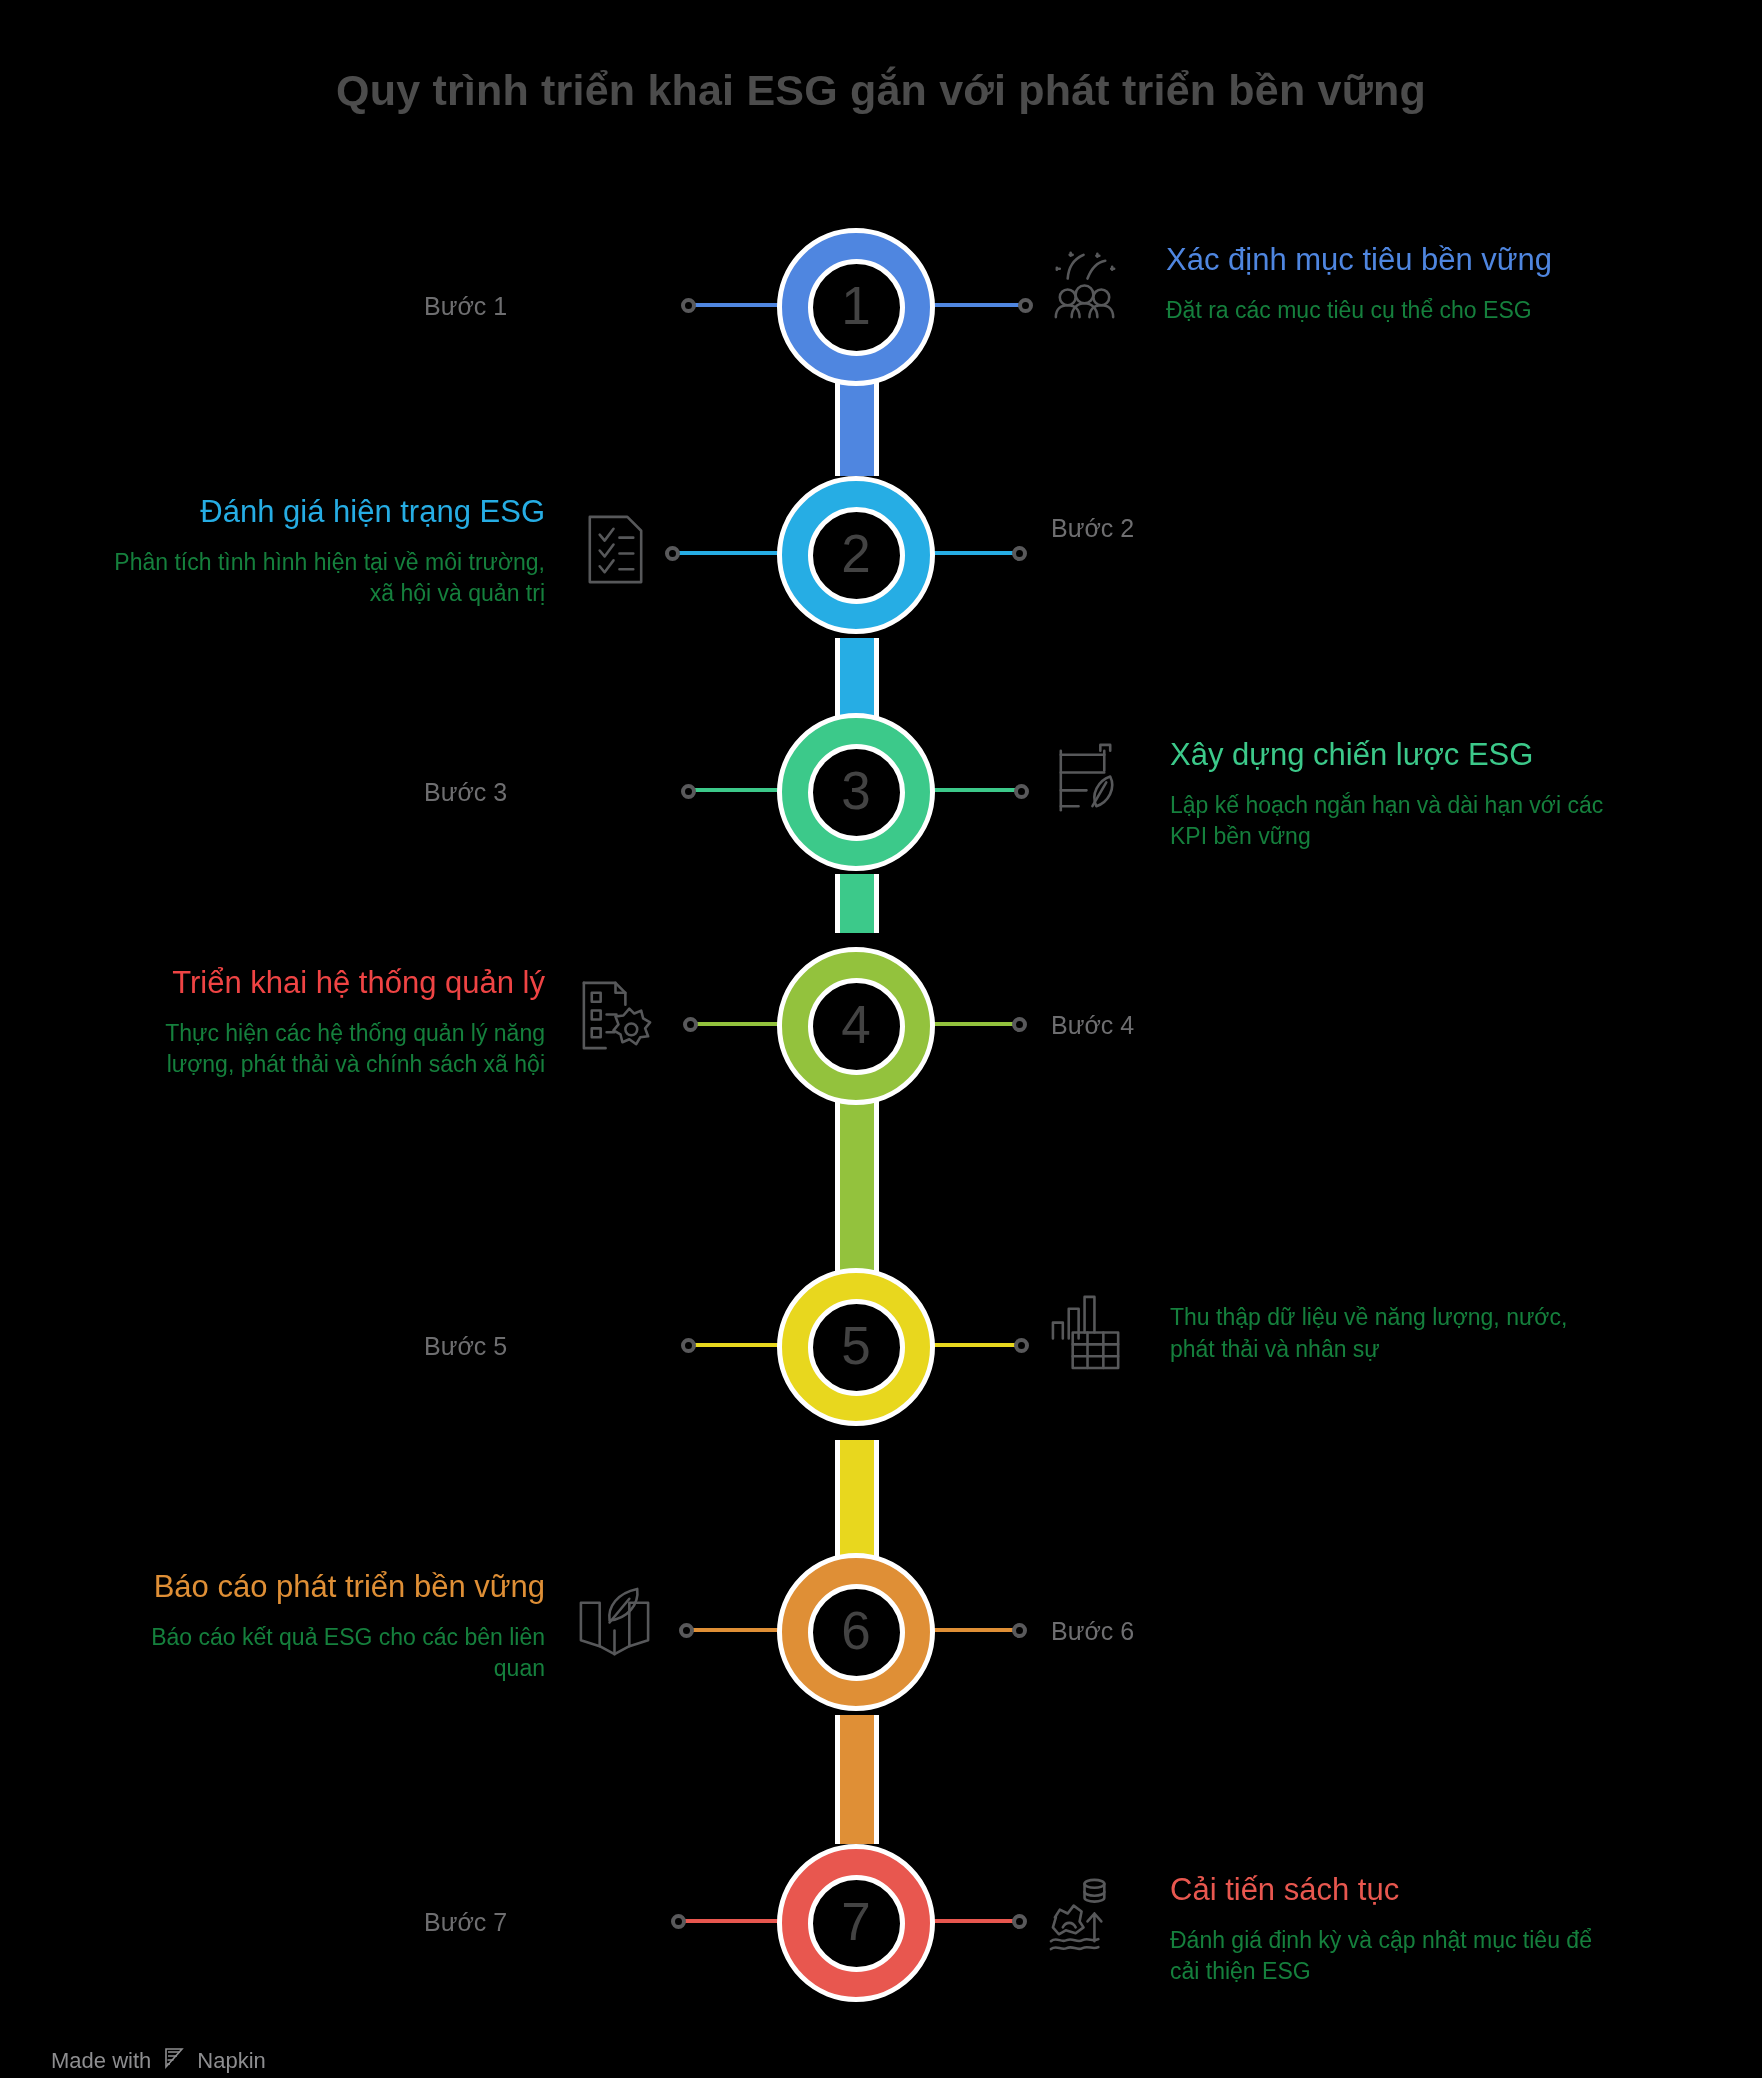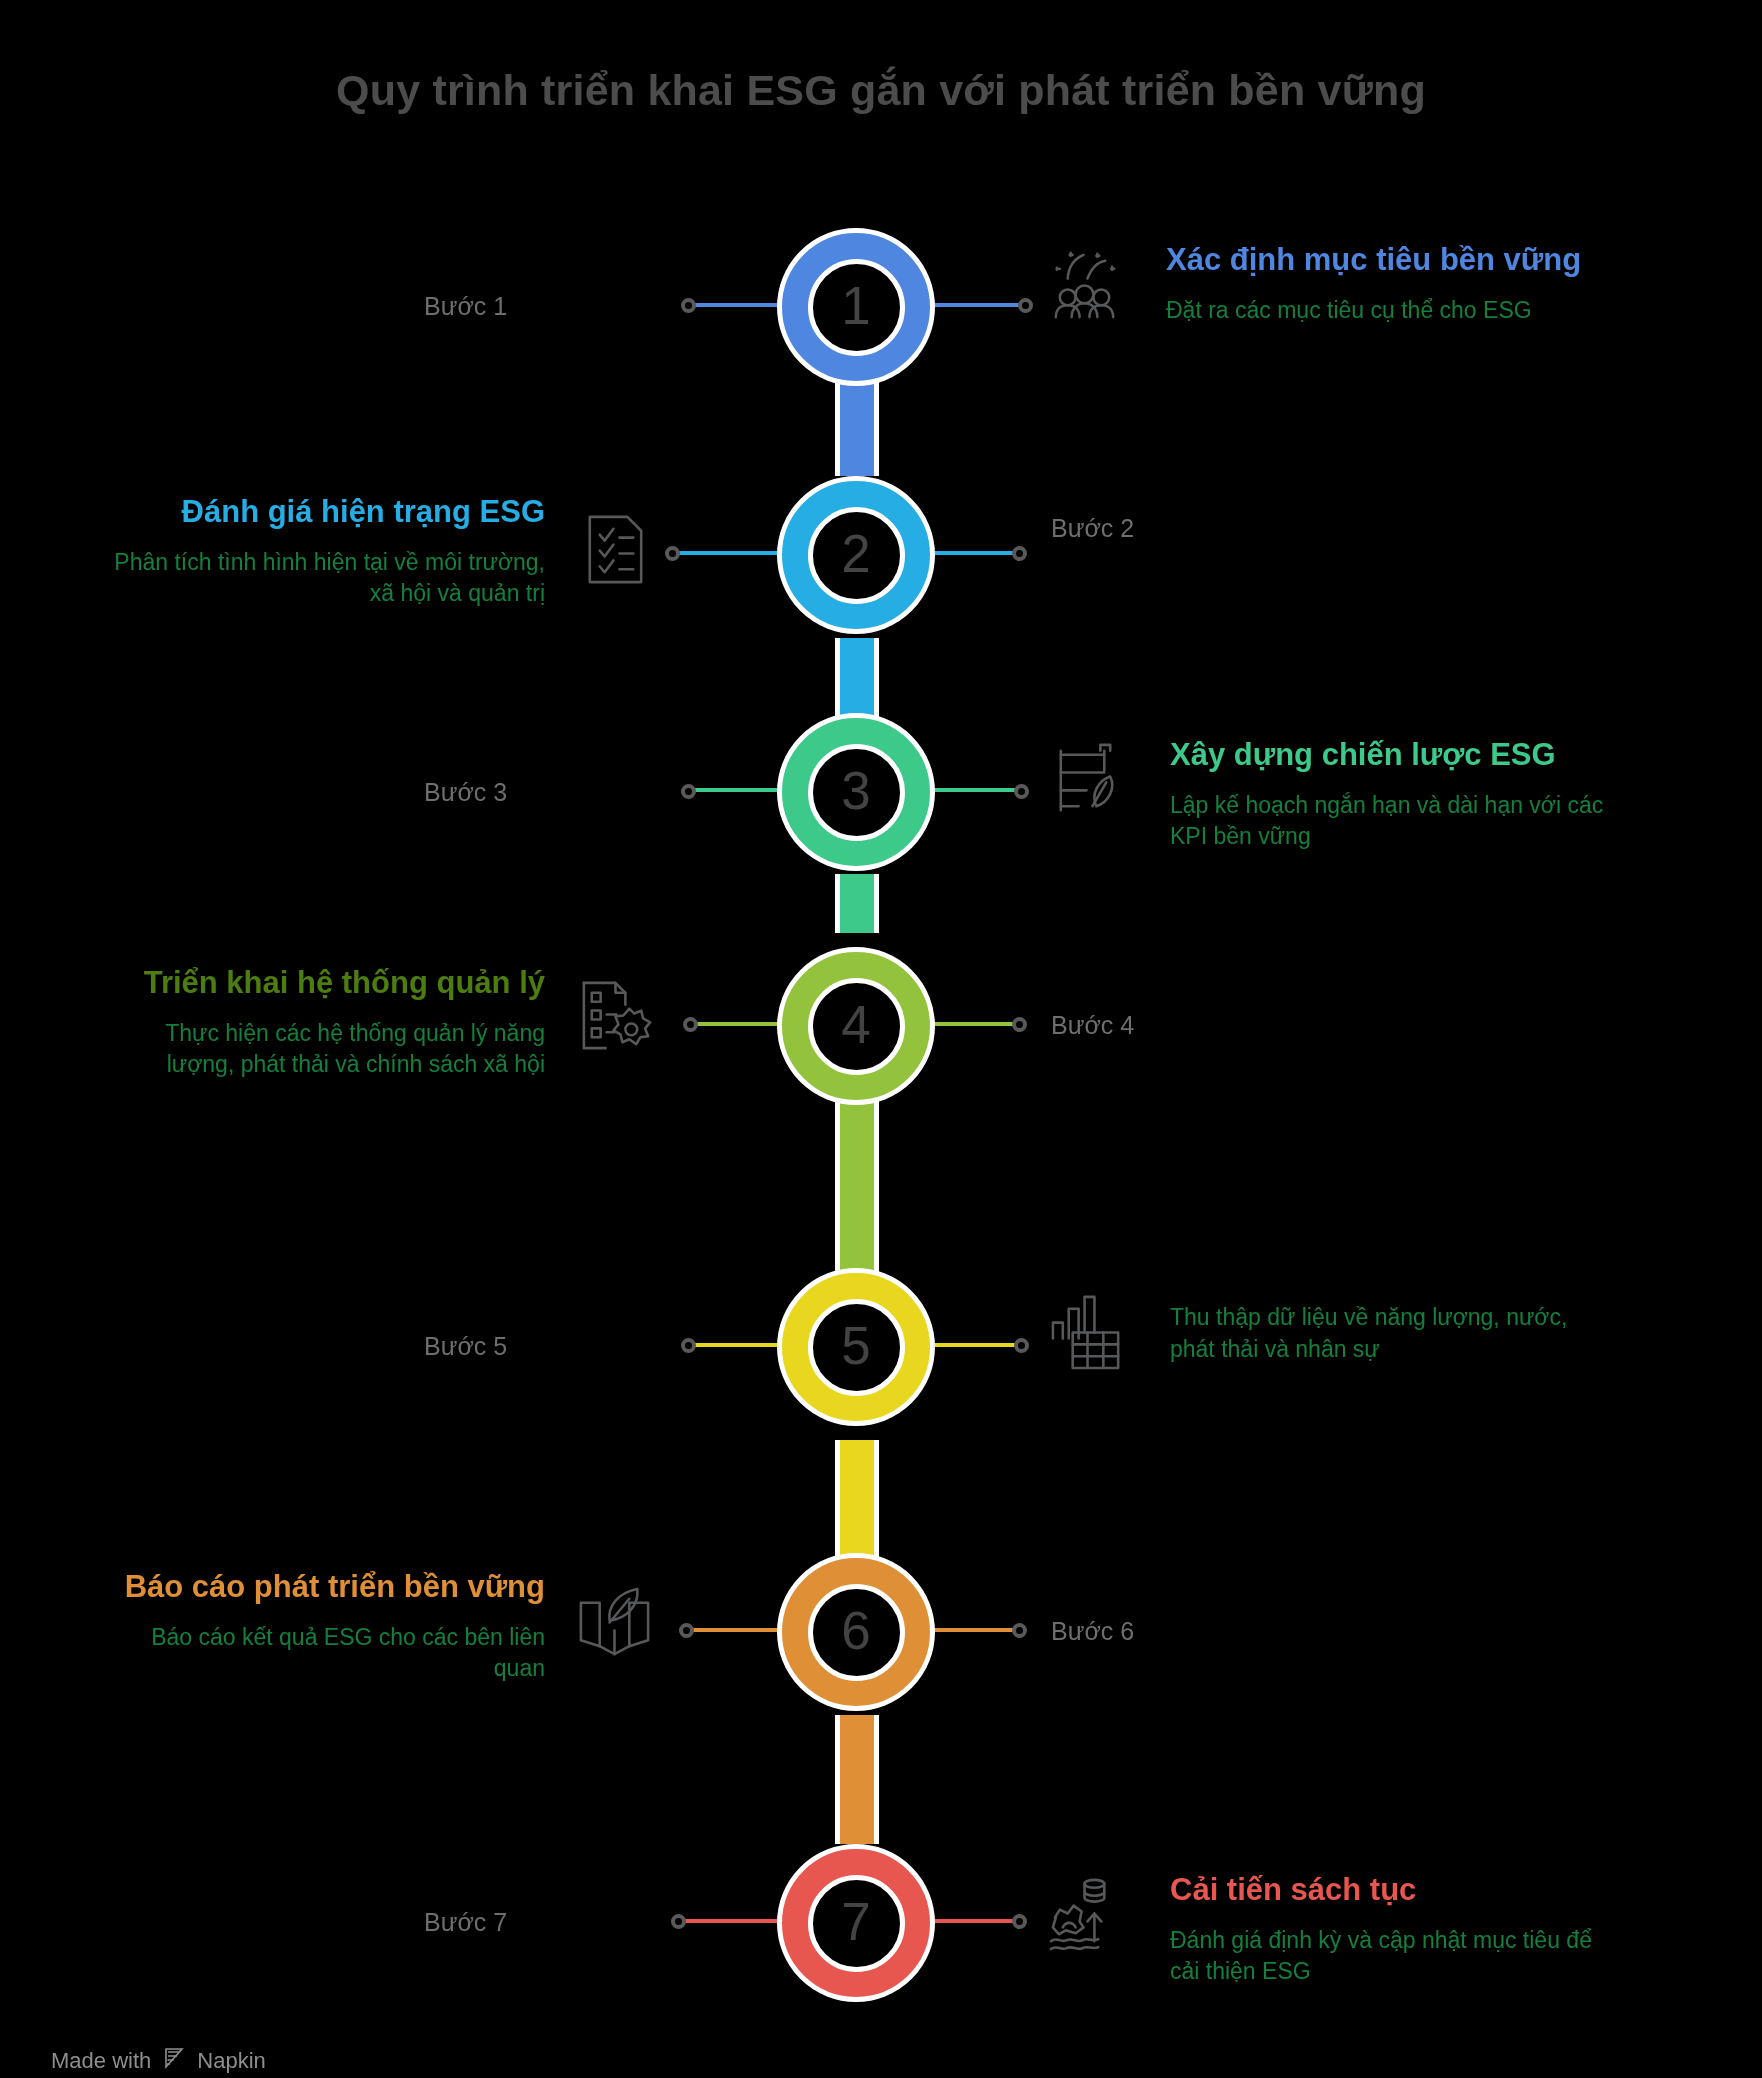--- a/index.html
+++ b/index.html
@@ -80,21 +80,21 @@
     line-height: 1;
   }
   .steplabel.l { text-align: left; }
   .steplabel.r { text-align: left; }
 
   
   .content { position: absolute; width: 436px; }
   .content.left  { text-align: right; }
   .content.right { text-align: left; }
   .c-head {
-    font-size: 31px; font-weight: bold; line-height: 1.18;
+    font-size: 31px; font-weight: normal; line-height: 1.18;
   }
   .c-desc {
     font-size: 23px; color: #15803d; line-height: 1.38; margin-top: 16px;
   }
 
   
   .icon { position: absolute; width: 85px; height: 85px; z-index: 4; }
   .icon svg { width: 100%; height: 100%; display: block; }
 
   
@@ -224,21 +224,21 @@
       <rect x="20" y="18" width="9" height="9"></rect>
       <rect x="20" y="36" width="9" height="9"></rect>
       <rect x="20" y="54" width="9" height="9"></rect>
       <path d="M35 40 h10 M35 58 h8"></path>
       <path d="M58 34 l5 5 l7 -3 l2 8 l7 4 l-5 6 l3 8 l-8 1 l-4 7 l-7 -5 l-7 3 l-2 -8 l-7 -4 l5 -6 l-3 -8 l8 -1 Z"></path>
       <circle cx="60" cy="55" r="6"></circle>
     </svg>
   </div>
 
   <div class="content left" style="left:109px;top:921px;">
-    <div class="c-head" style="color:#4d7c0f;">Triển khai hệ thống quản lý</div>
+    <div class="c-head" style="color:#ef4444;">Triển khai hệ thống quản lý</div>
     <div class="c-desc">Thực hiện các hệ thống quản lý năng lượng, phát thải và chính sách xã hội</div>
   </div>
 
   <div class="connector" style="left:693px;top:1299px;width:145px;background:#e8d71e;"></div>
   <div class="connector" style="left:875px;top:1299px;width:145px;background:#e8d71e;"></div>
   <div class="dot" style="left:681px;top:1294px;"></div>
   <div class="dot" style="left:1014px;top:1294px;"></div>
 
   <div class="node" style="left:777px;top:1224px;background:#e8d71e;">
     <div class="node-inner">5</div>

